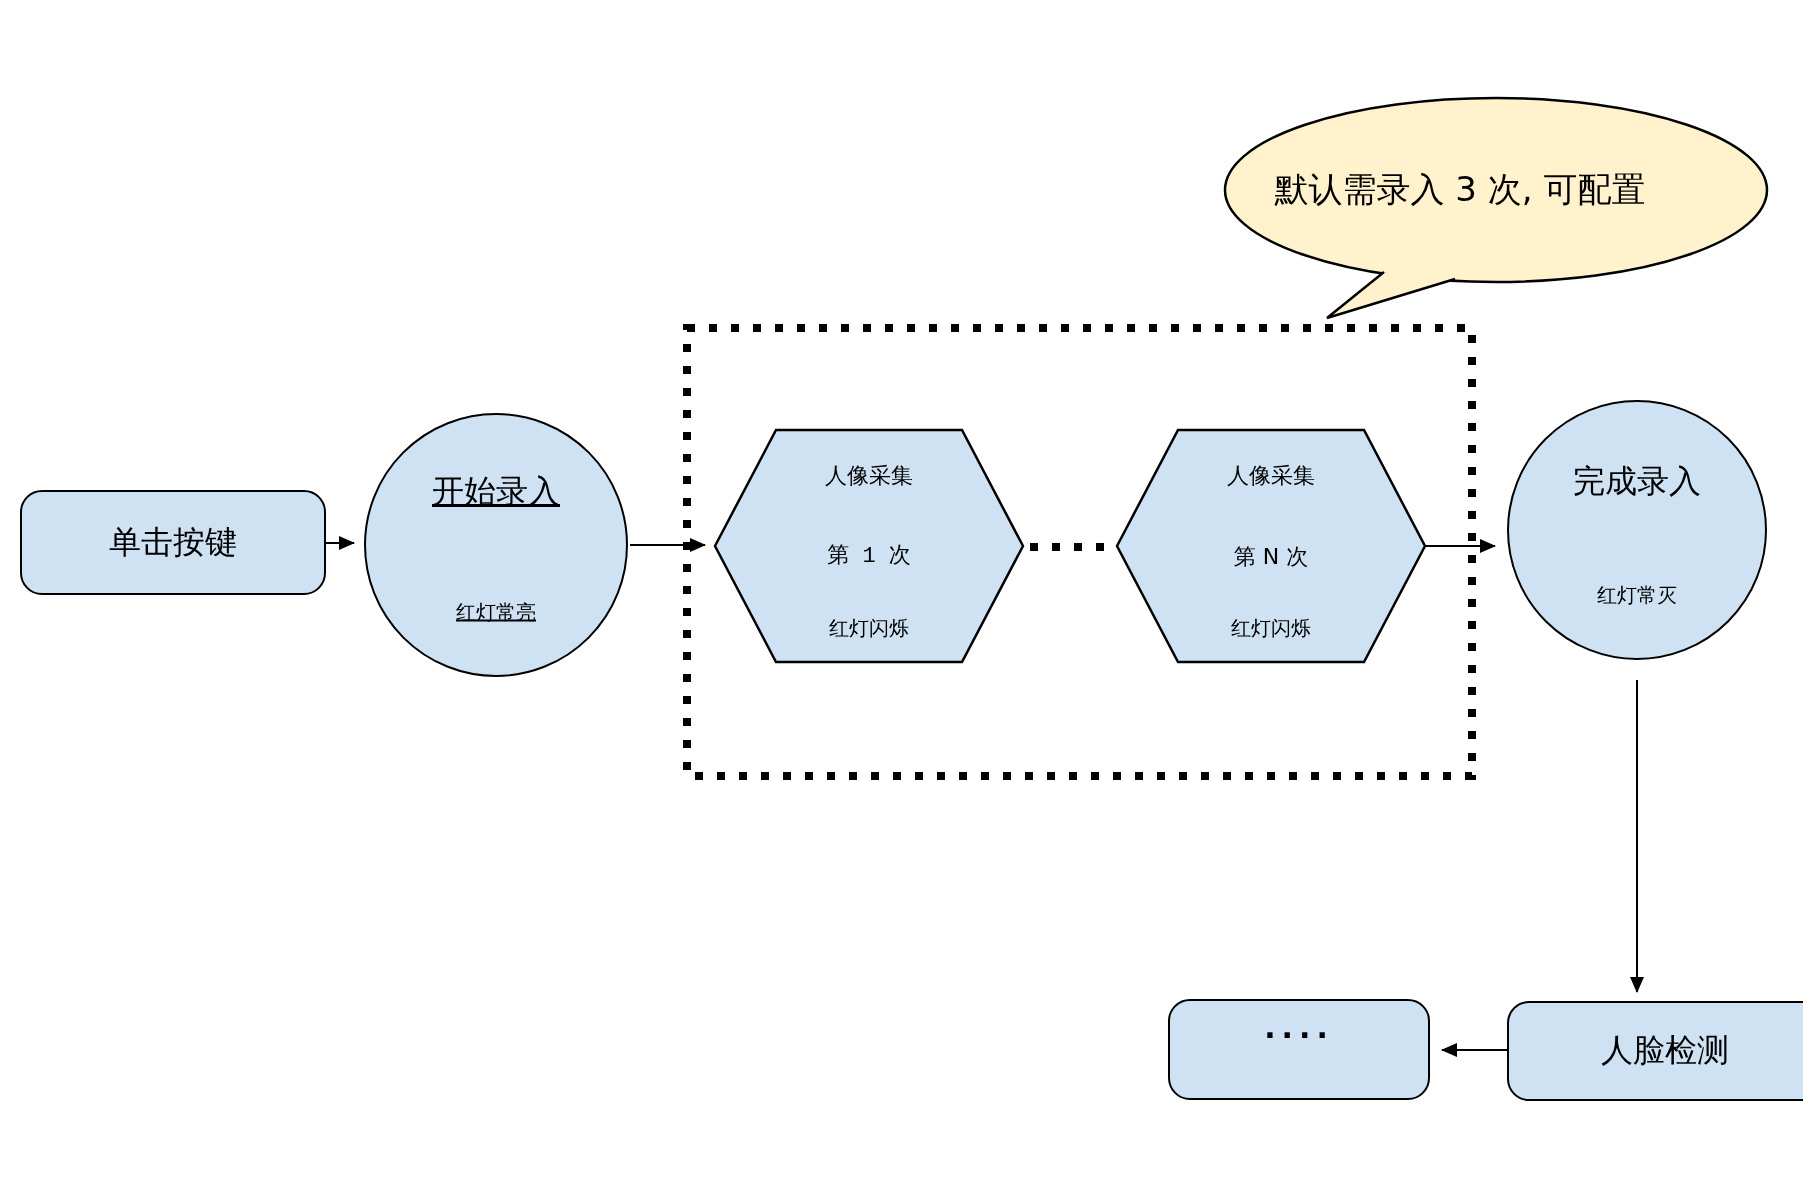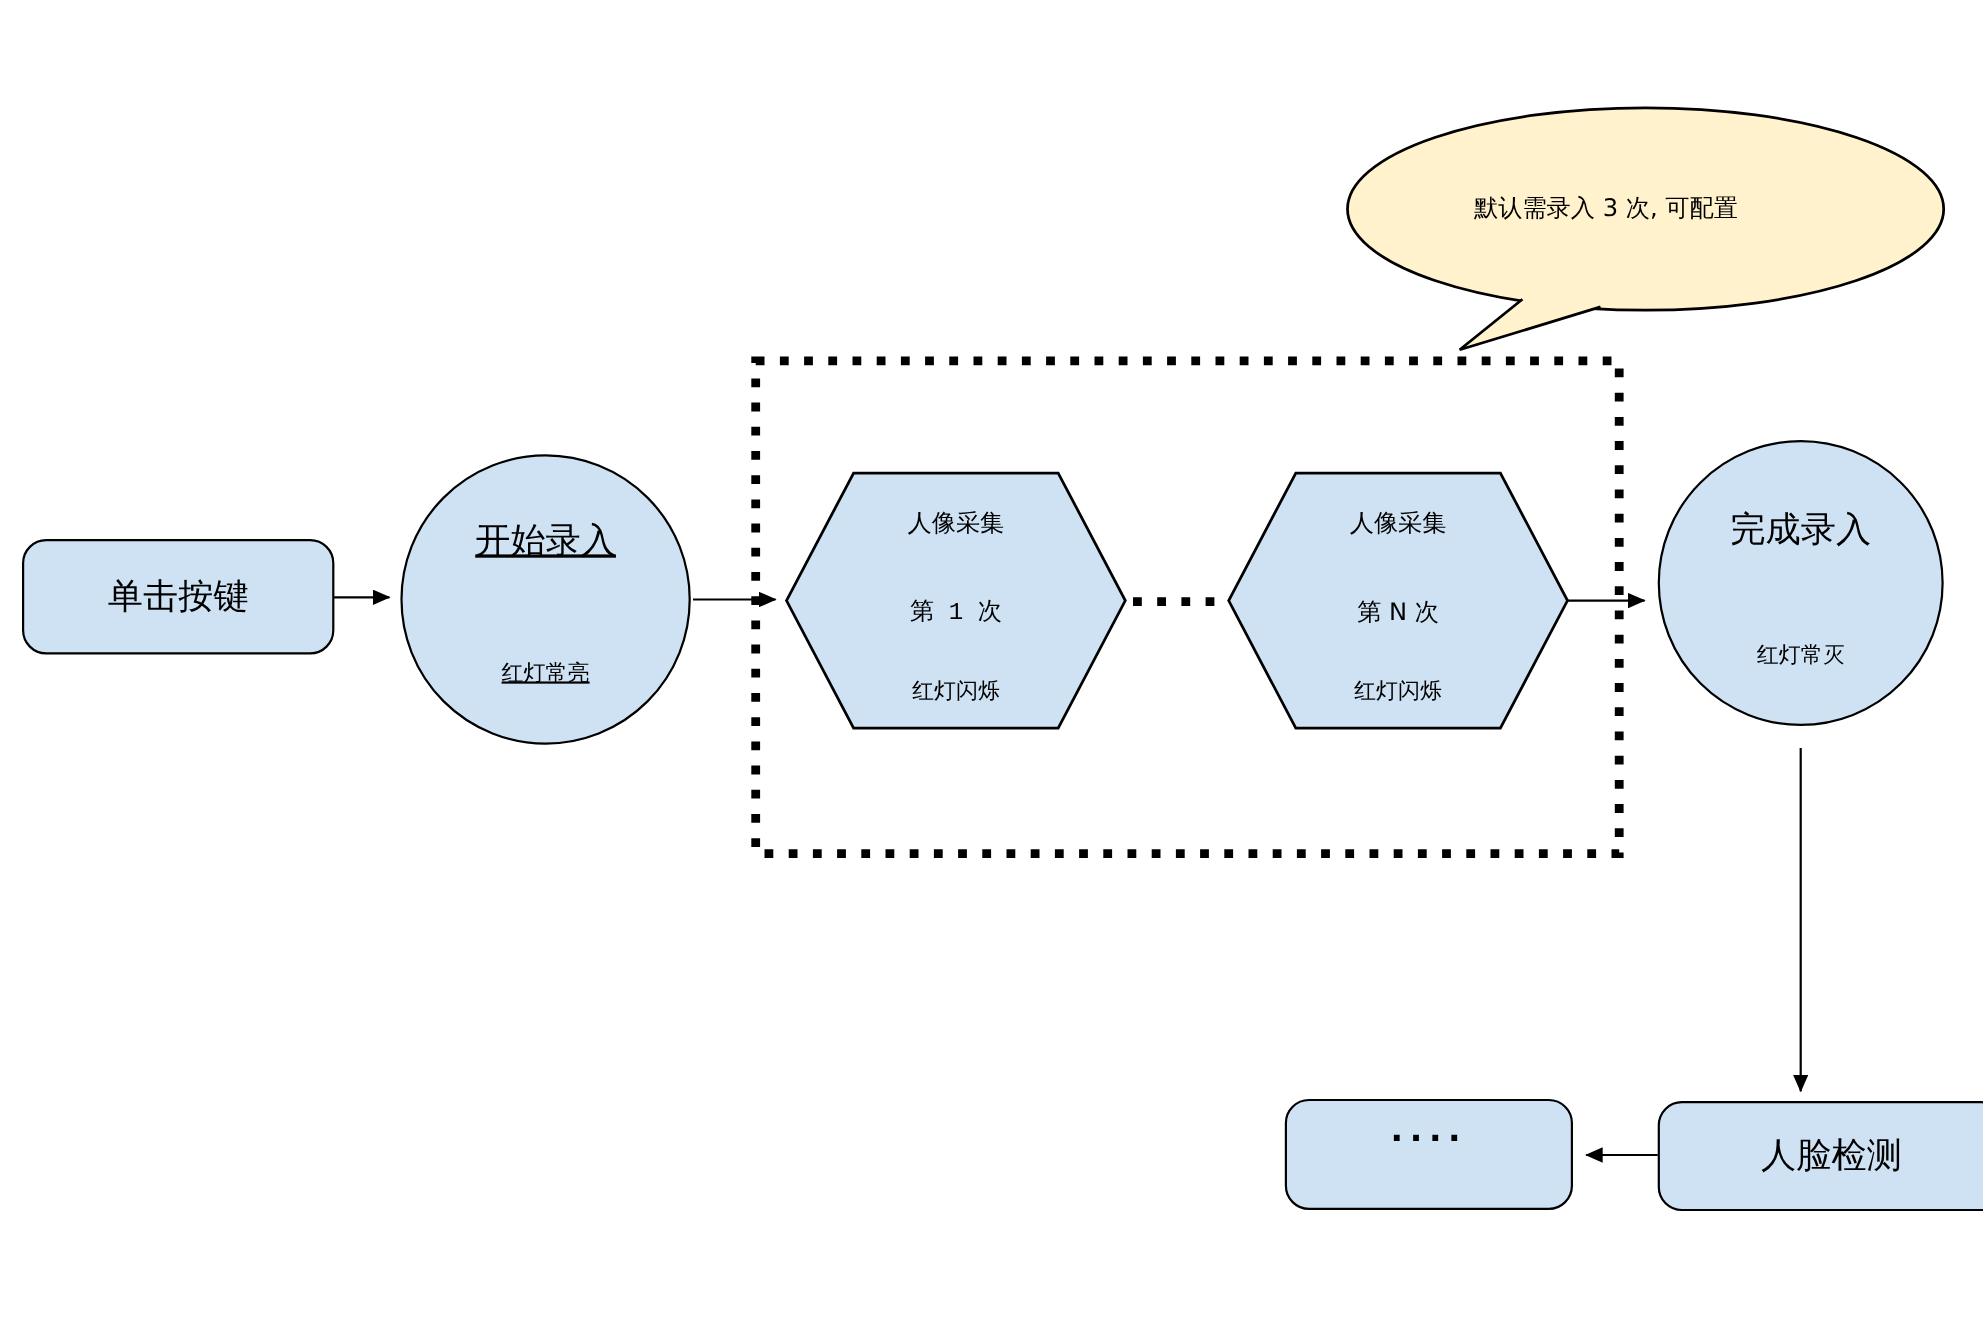--- a/index.html
+++ b/index.html
@@ -24,21 +24,21 @@
     position:absolute;box-sizing:border-box;
     background:var(--node-fill);border:2.5px solid var(--stroke);
     display:flex;align-items:center;justify-content:center;
   }
   .rounded{border-radius:22px;}
   .circle{border-radius:50%;}
   .txt{position:absolute;text-align:center;transform:translateY(-50%);white-space:nowrap;line-height:1.15;}
   .ctext{position:absolute;left:0;width:100%;text-align:center;transform:translateY(-50%);white-space:nowrap;}
   .f32{font-size:32px;}
   .f30{font-size:22px;}
-  .f26{font-size:22px;}
+  .f26{font-size:34px;}
   .f20{font-size:20px;}
   .dots-label{font-size:30px;letter-spacing:6px;font-weight:700;transform:translateY(-62%);}
 </style>
 </head>
 <body>
 
 <div id="canvas">
 
   <svg id="shape-layer" viewBox="0 0 1803 1199" xmlns="http://www.w3.org/2000/svg">
     <defs>
@@ -57,21 +57,21 @@
     <ellipse class="shape-yellow" cx="1496" cy="190" rx="271" ry="92"></ellipse>
     <path d="M1384,272 L1327,318 L1455,279" fill="var(--callout-fill)" stroke="var(--stroke)" stroke-width="2.5"></path>
 
     <line class="connector" x1="283" y1="543" x2="354" y2="543" marker-end="url(#arrowhead)"></line>
     <line class="connector" x1="630" y1="545" x2="705" y2="545" marker-end="url(#arrowhead)"></line>
     <line class="connector" x1="1425" y1="546" x2="1495" y2="546" marker-end="url(#arrowhead)"></line>
     <line class="connector" x1="1637" y1="680" x2="1637" y2="992" marker-end="url(#arrowhead)"></line>
     <line class="connector" x1="1507" y1="1050" x2="1442" y2="1050" marker-end="url(#arrowhead)"></line>
   </svg>
 
-  <div class="node rounded" style="left:20px;top:490px;width:284px;height:105px;">
+  <div class="node rounded" style="left:20px;top:490px;width:306px;height:105px;">
     <span class="f32">单击按键</span>
   </div>
 
   <div class="node circle" style="left:364px;top:413px;width:264px;height:264px;background:var(--node-fill);">
     <span class="ctext f32" style="top:77px;text-decoration:underline;">开始录入</span>
     <span class="ctext f20" style="top:197px;text-decoration:underline;">红灯常亮</span>
   </div>
 
   <div class="txt f30" style="left:715px;top:476px;width:308px;">人像采集</div>
   <div class="txt f30" style="left:715px;top:557px;width:308px;font-family:Liberation Mono, monospace;">第 1 次</div>

